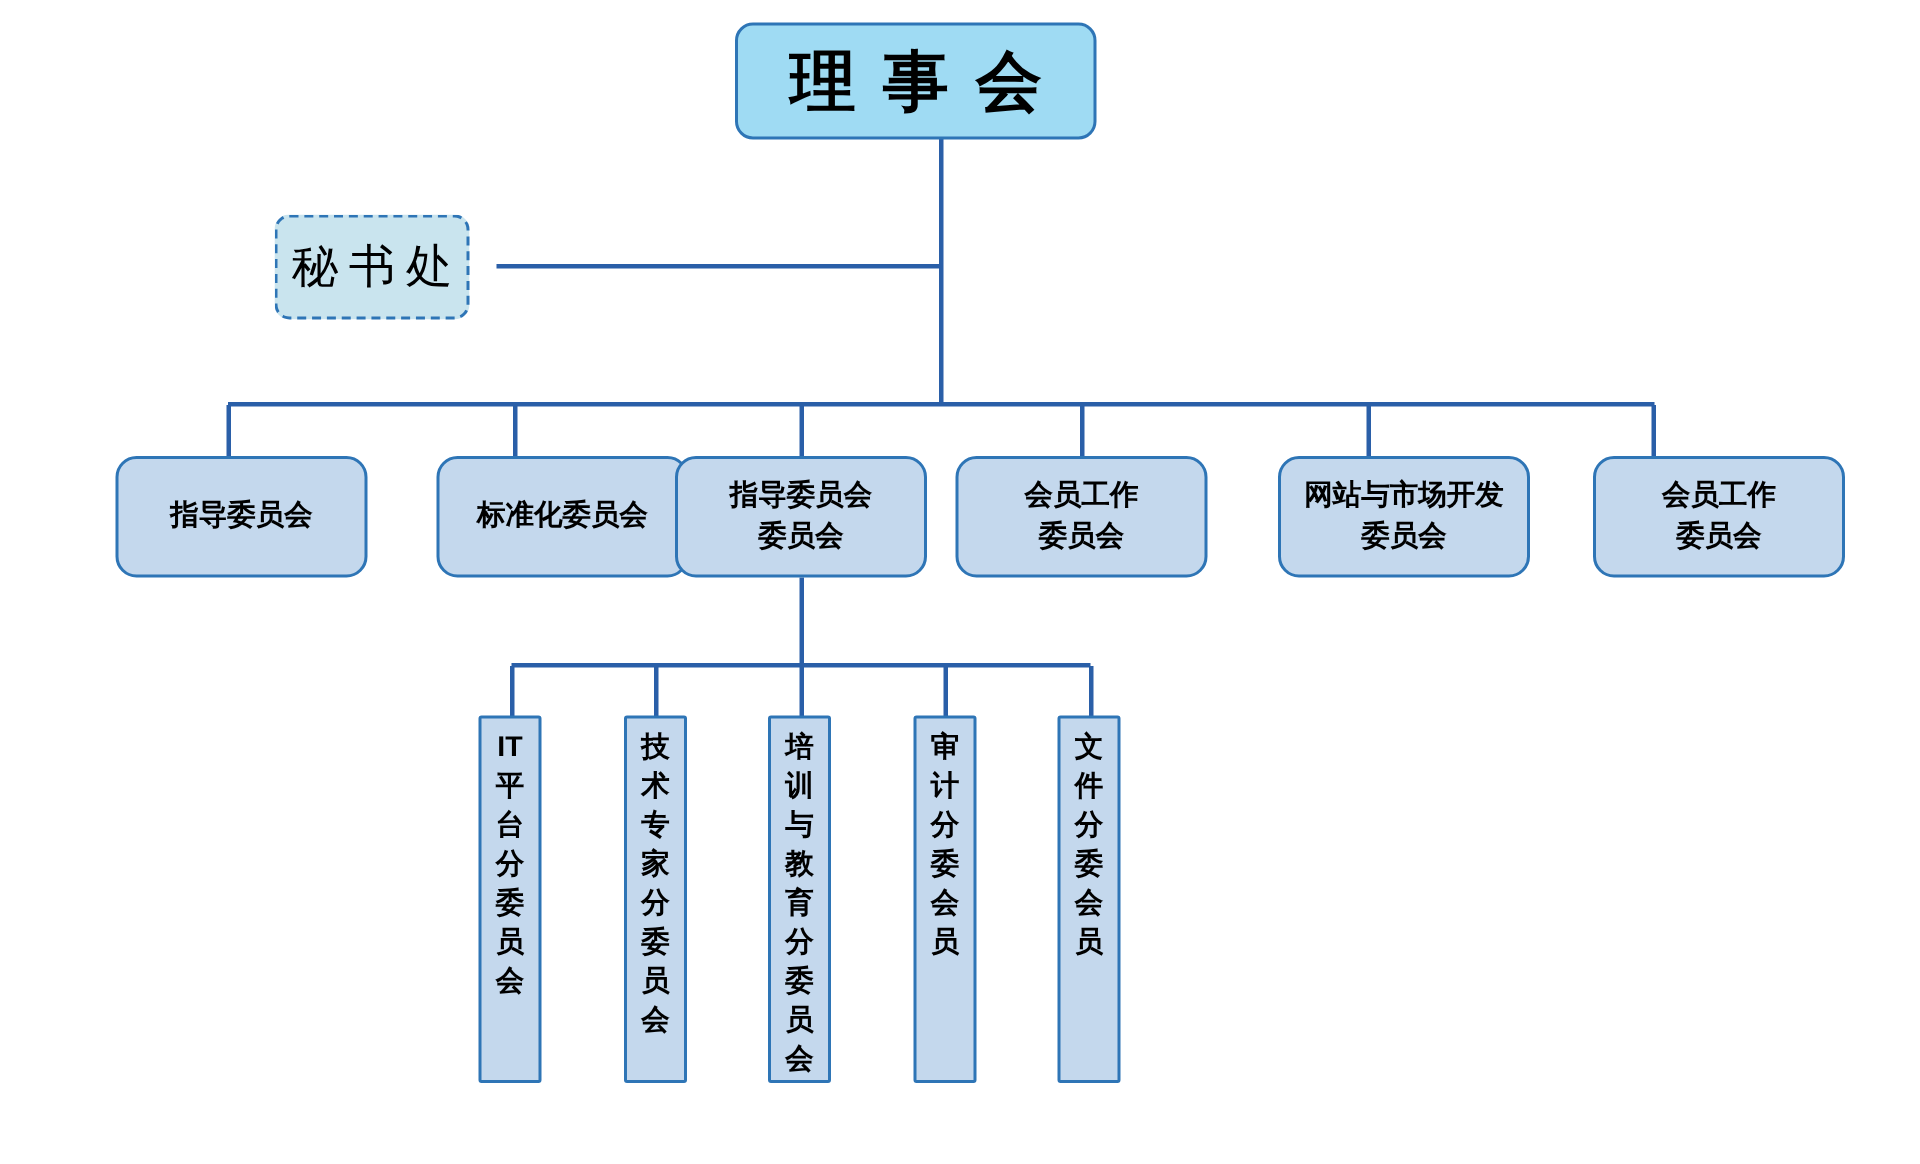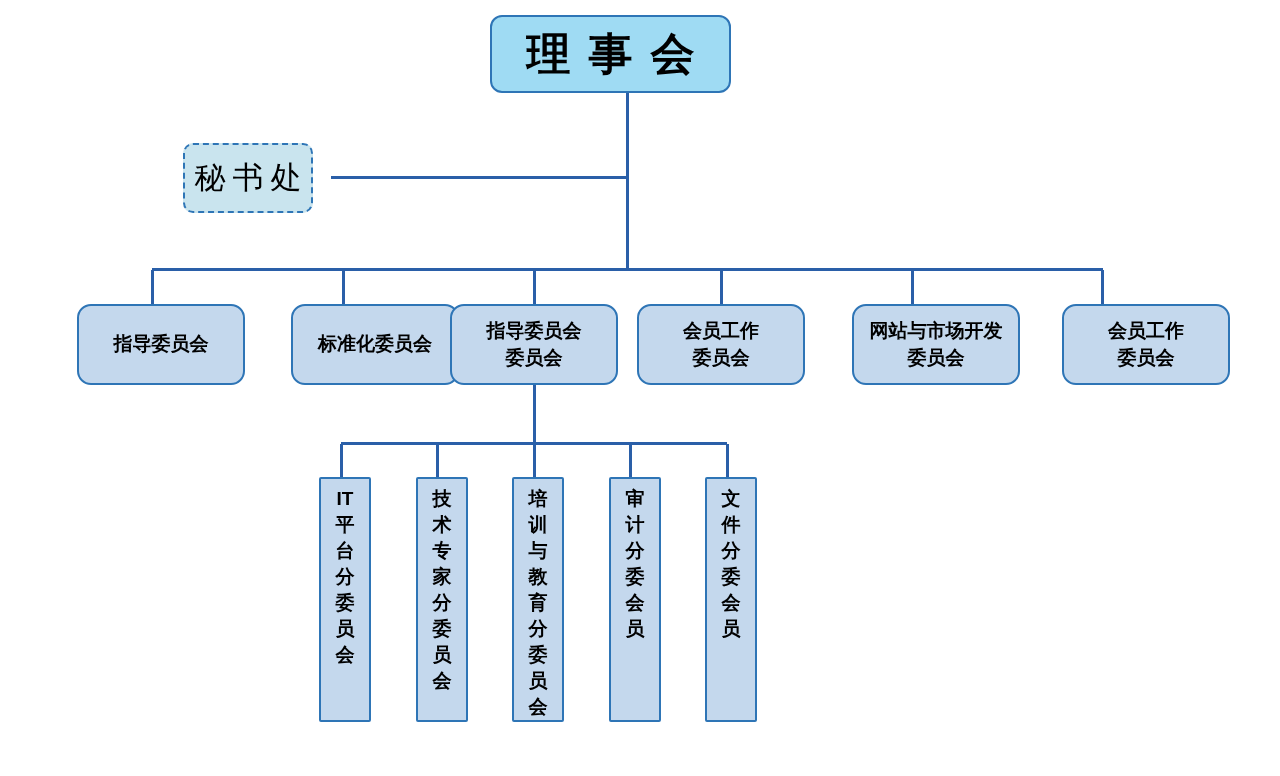--- a/index.html
+++ b/index.html
@@ -80,21 +80,21 @@
     font-weight: bold;
     line-height: 1.4;
   }
   .c0 { left: 77px;   }
   .c1 { left: 259px; margin-left: 32px;  }
   .c2 { left: 450px;  }
   .c3 { left: 637px;  }
   .c4 { left: 852px;  }
   .c5 { left: 1018px; margin-left: 44px; }
   .sub {
-    top: 477px; width: 52px; height: 245px;
+    top: 477px; width: 42px; height: 245px;
     background: #c4d8ed;
     border: 2px solid #2e75b6;
     border-radius: 2px;
     font-size: 19px;
     font-weight: bold;
     line-height: 26px;
     align-items: flex-start;
     padding-top: 7px;
   }
   .s0 { left: 319px; }

